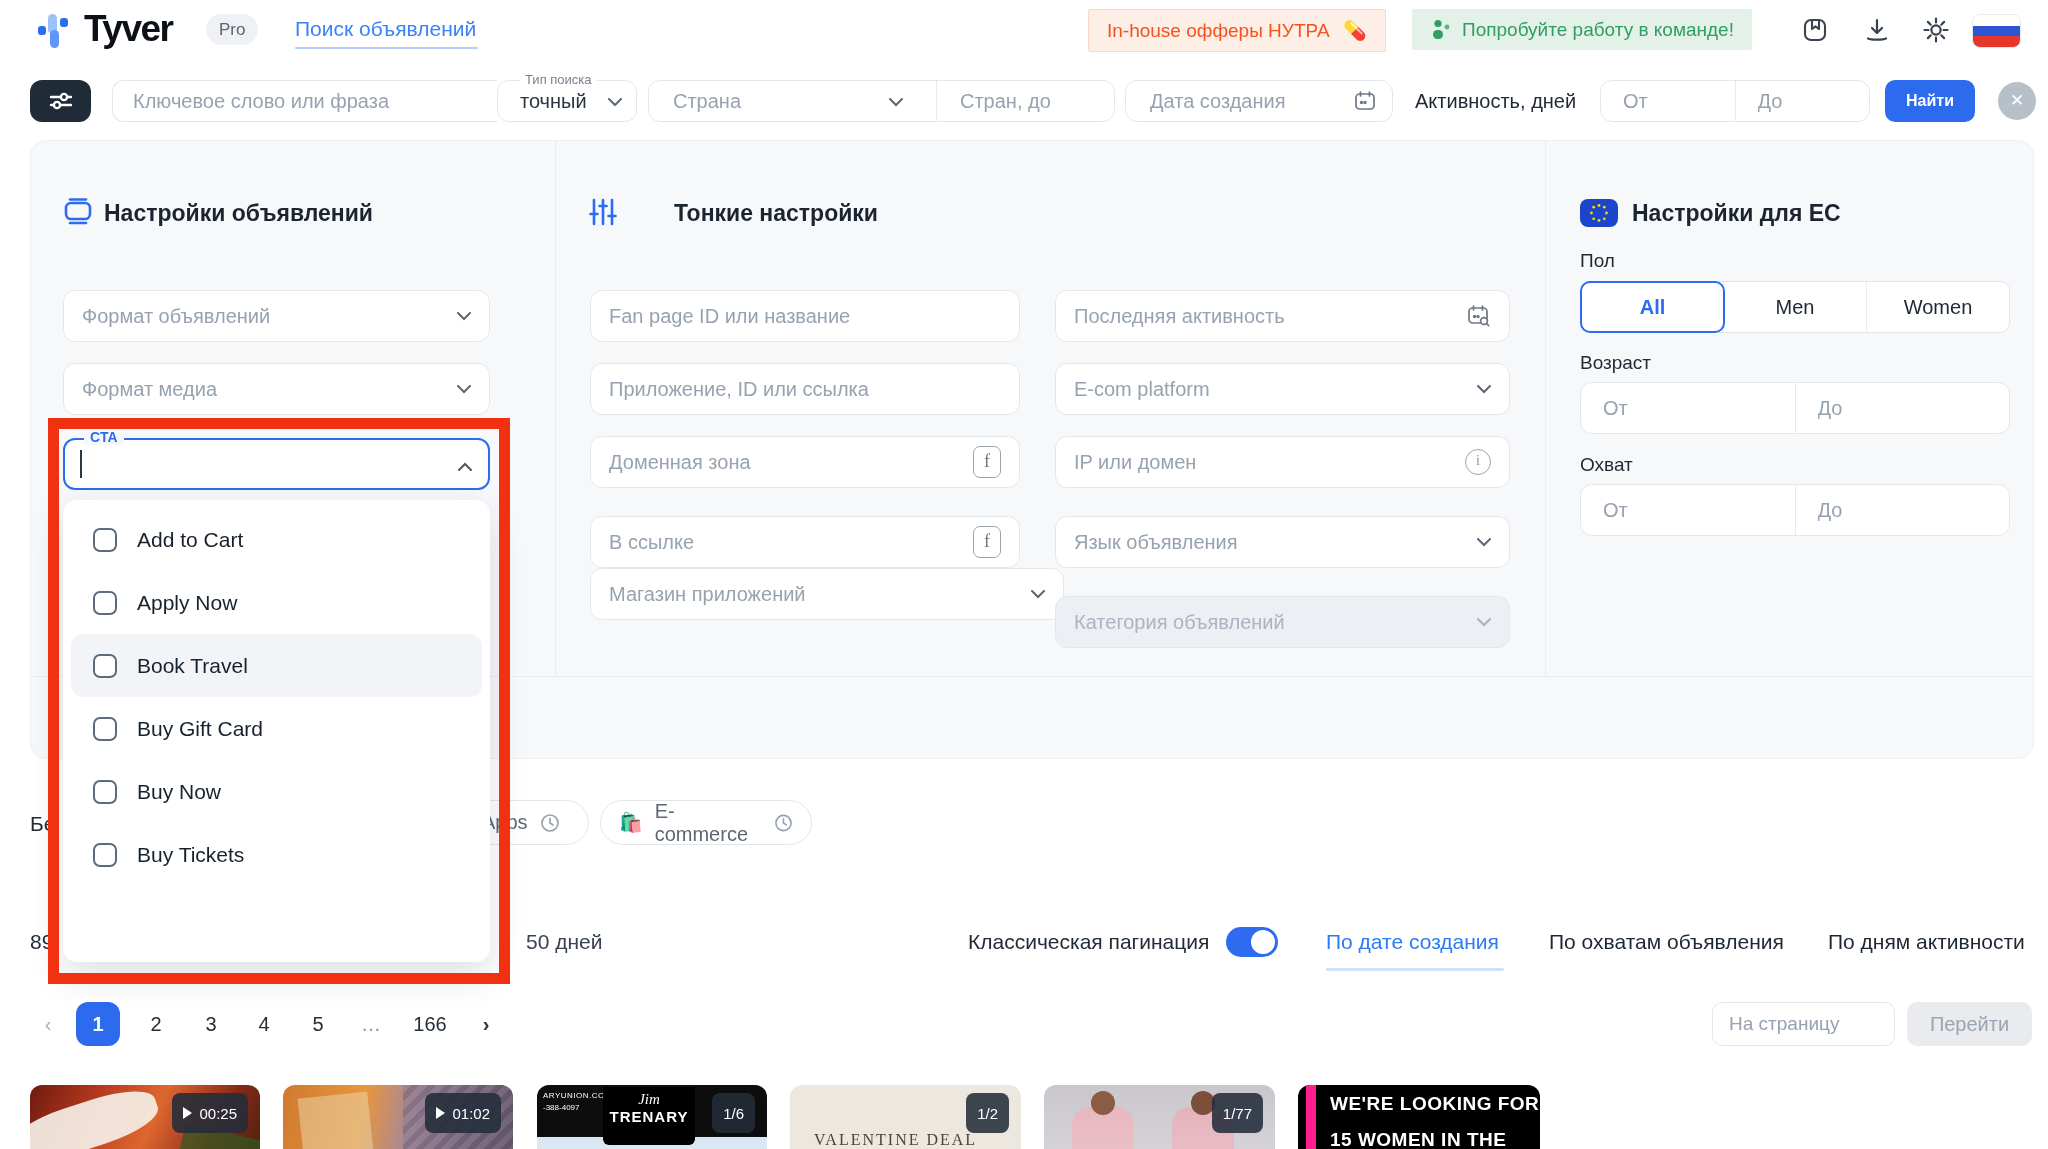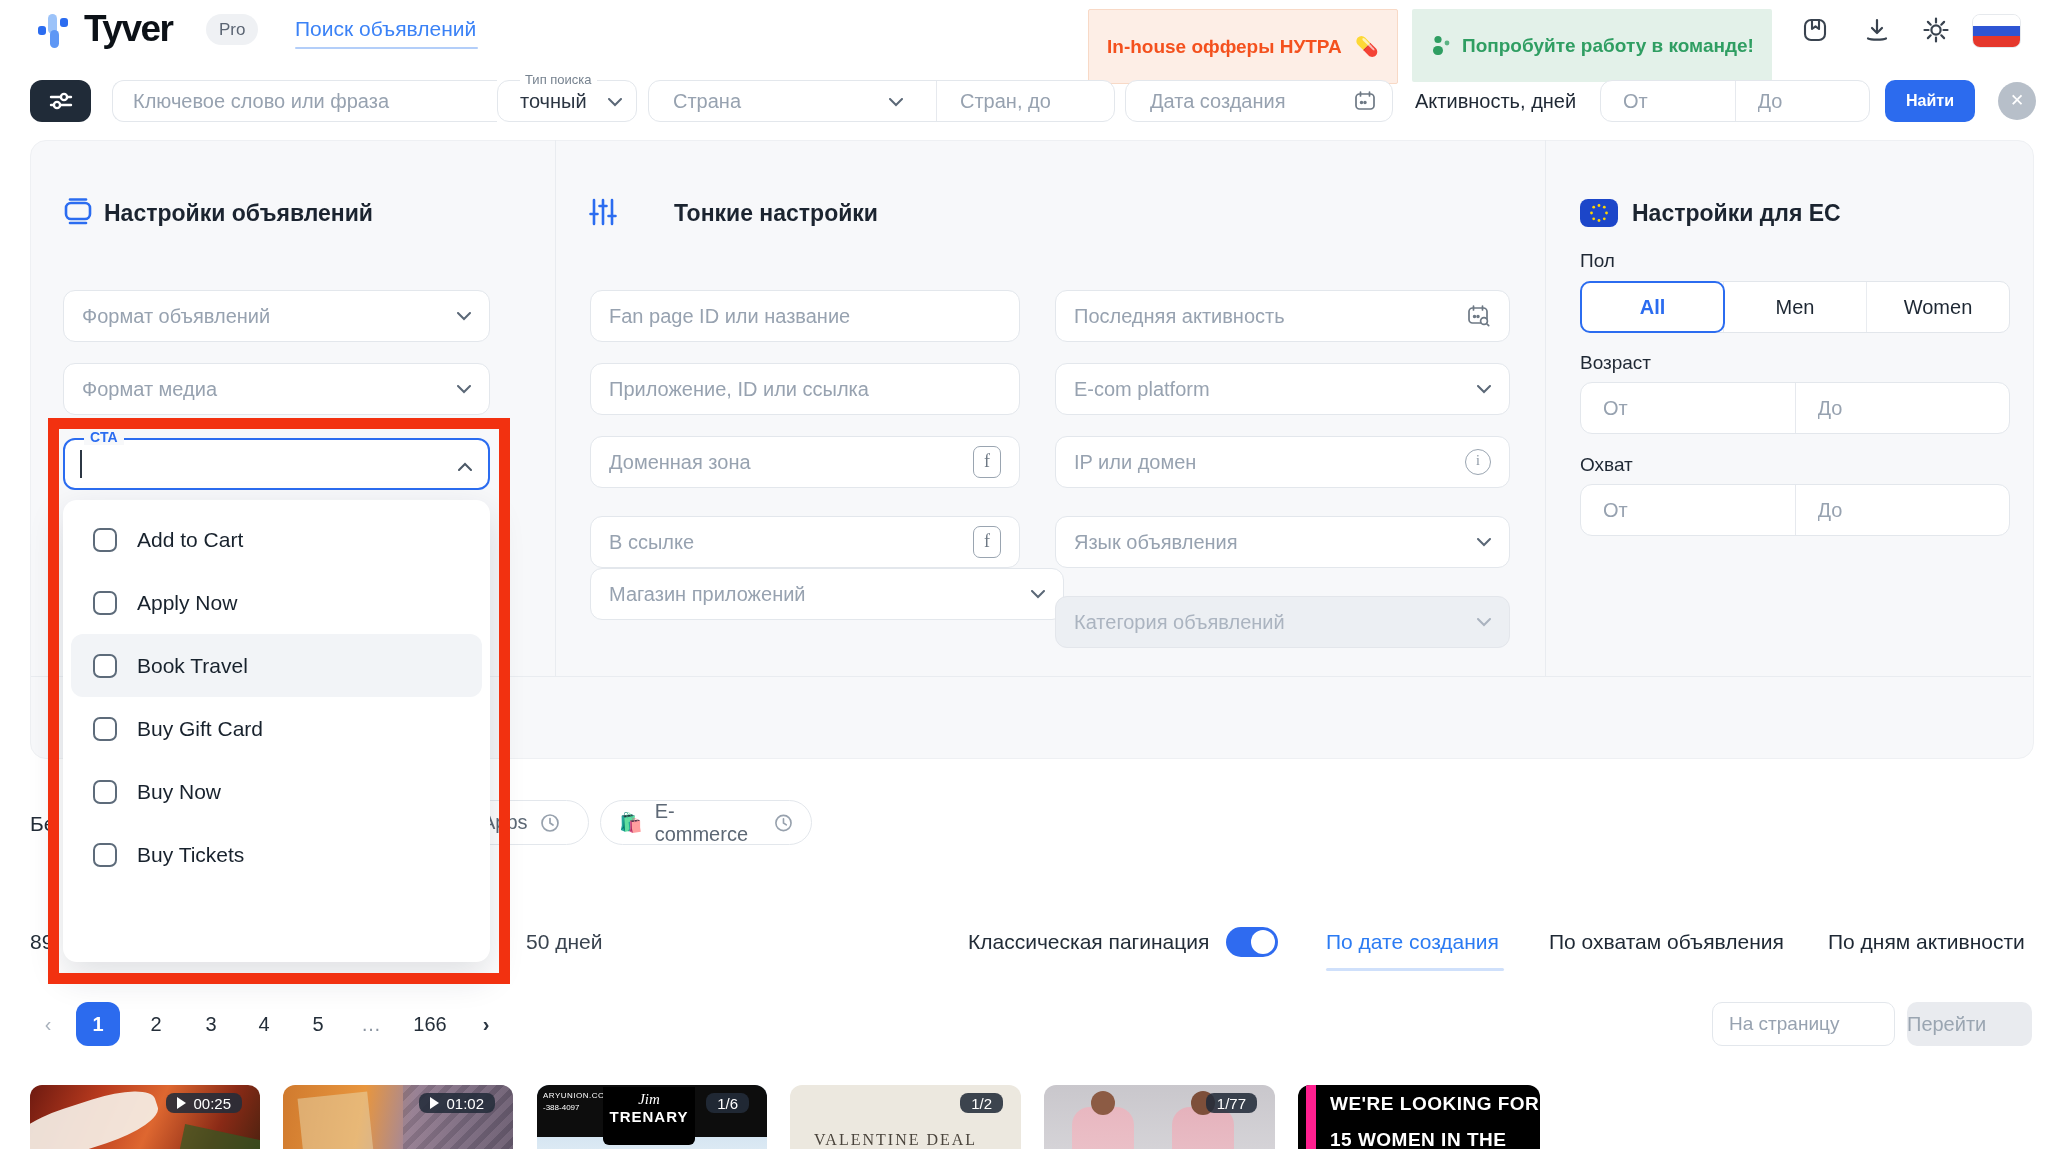--- a/index.html
+++ b/index.html
@@ -5,21 +5,21 @@
   html,body{margin:0;padding:0;background:#fff;}
   #app{position:relative;width:2048px;height:1149px;overflow:hidden;background:#ffffff;
        font-family:"Liberation Sans",sans-serif;color:#1d2733;}
   .abs{position:absolute;}
   
   .logo-text{font-size:37px;font-weight:700;color:#0c1117;letter-spacing:-1.5px;}
   .pro-badge{background:#eff1f4;border-radius:16px;height:31px;line-height:31px;padding:0 13px;
              font-size:17px;color:#5b6573;}
   .nav-link{font-size:21px;color:#3b82f6;}
   .nav-underline{height:2px;background:#b3cef9;border-radius:2px;}
-  .promo{height:41px;line-height:41px;border-radius:2px;padding:16px 18px;font-size:19px;font-weight:700;white-space:nowrap;}
+  .promo{height:41px;line-height:41px;border-radius:2px;padding:0 18px;font-size:19px;font-weight:400;white-space:nowrap;}
   .promo-orange{background:#fdeee6;border:1px solid #f8d9c6;color:#f4511e;}
   .promo-green{background:#e3f1e9;color:#2f9e62;display:flex;align-items:center;gap:10px;}
   .hicon{width:30px;height:30px;}
   .flag{width:47px;height:32px;border-radius:8px;overflow:hidden;border:1px solid #e6e9ed;}
   .flag div{height:33.33%;}
   
   .fbox{background:#fff;border:1px solid #e3e7ec;border-radius:12px;height:42px;box-sizing:border-box;}
   .ph{font-size:20px;color:#97a2b0;white-space:nowrap;}
   .val{font-size:20px;color:#2b3542;}
   .flabel{font-size:13px;color:#76828f;background:#fff;padding:0 5px;line-height:15px;}
@@ -74,24 +74,24 @@
   .knob{position:absolute;top:3px;right:3px;width:24px;height:24px;border-radius:50%;background:#fff;}
   .tab{position:absolute;font-size:21px;white-space:nowrap;}
   .tab-active{color:#2b7bf3;}
   .tab-underline{position:absolute;height:3px;background:#cfe0fb;border-radius:2px;}
   .pgn{position:absolute;width:44px;height:44px;line-height:44px;text-align:center;font-size:20px;color:#242e39;}
   .pgn-active{background:#2c6bee;border-radius:12px;color:#fff;font-weight:600;}
   .perpage{position:absolute;height:44px;border:1px solid #e3e7ec;border-radius:10px;background:#fff;box-sizing:border-box;
            font-size:19px;padding:0 16px;font-family:"Liberation Sans",sans-serif;color:#2b3542;outline:none;}
   .perpage::placeholder{color:#9aa5b1;}
   .go-btn{position:absolute;height:44px;line-height:44px;border-radius:10px;background:#e9ebef;color:#9aa5b1;
-          font-size:20px;}
+          font-size:20px;text-align:center;}
   
   .card{position:absolute;top:1085px;height:80px;border-radius:12px 12px 0 0;overflow:hidden;}
-  .badge{position:absolute;top:8px;right:18px;background:rgba(35,44,58,.88);border-radius:8px;height:20px;
+  .badge{position:absolute;top:8px;right:12px;background:rgba(35,44,58,.88);border-radius:8px;height:40px;
          display:flex;align-items:center;gap:7px;padding:0 11px;color:#fff;font-size:15px;z-index:3;}
   .play-tri{width:0;height:0;border-left:9px solid #fff;border-top:6px solid transparent;border-bottom:6px solid transparent;}
   .chevsvg{flex:none;}
 </style>
 </head>
 <body>
 
 <div id="app">
 
   <div class="abs" style="left:36px;top:12px;width:40px;height:38px;">

